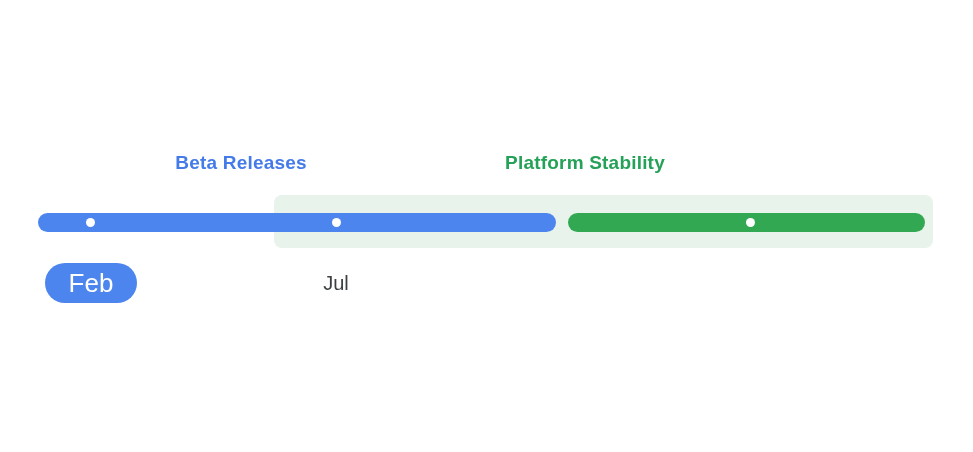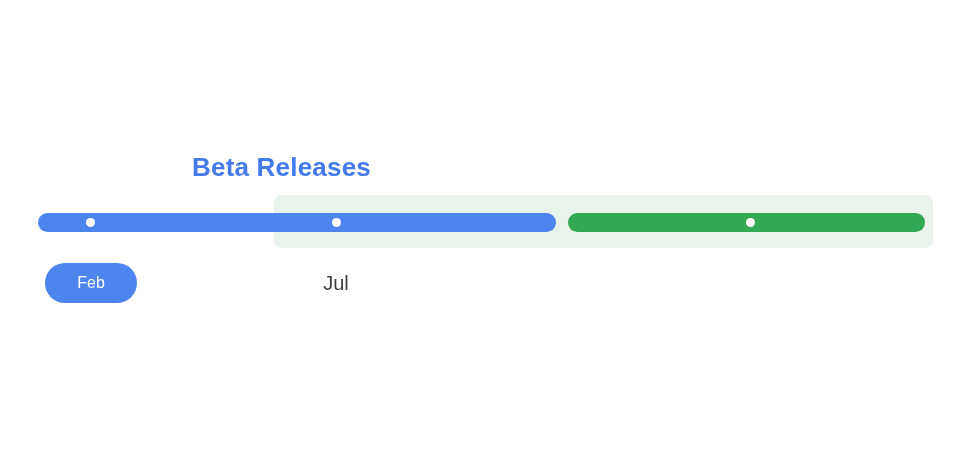--- a/index.html
+++ b/index.html
@@ -14,22 +14,22 @@
     height: 452px;
     background: #ffffff;
     overflow: hidden;
   }
 
   
   .phase-label {
     position: absolute;
     top: 152px;
     width: 260px;
-    text-align: right;
-    font-size: 26px;
+    text-align: center;
+    font-size: 19px;
     font-weight: 700;
     letter-spacing: 0.2px;
   }
   .phase-label.beta  { left: 111px; color: var(--heading-blue); }
   .phase-label.stability { left: 455px; color: var(--heading-green); }
 
   
   .stability-panel {
     position: absolute;
     left: 274px;
@@ -72,21 +72,21 @@
   
   .month-pill {
     position: absolute;
     left: 45px;
     top: 263px;
     width: 92px;
     height: 40px;
     border-radius: 20px;
     background: var(--bar-blue);
     color: #ffffff;
-    font-size: 16px;
+    font-size: 26px;
     display: flex;
     align-items: center;
     justify-content: center;
   }
   .month-text {
     position: absolute;
     top: 272px;
     font-size: 20px;
     text-align: center;
   }
@@ -103,20 +103,21 @@
     font-weight: 400;
   }
 </style>
 </head>
 <body>
 
 <div class="canvas">
 
   <div class="phase-label beta">Beta Releases</div>
 
+  <div class="phase-label stability">Platform Stability</div>
 
   <div class="stability-panel"></div>
 
   <div class="bar beta">
     <span class="dot d1"></span>
     <span class="dot d2"></span>
   </div>
 
   <div class="bar stability">
     <span class="dot d3"></span>

